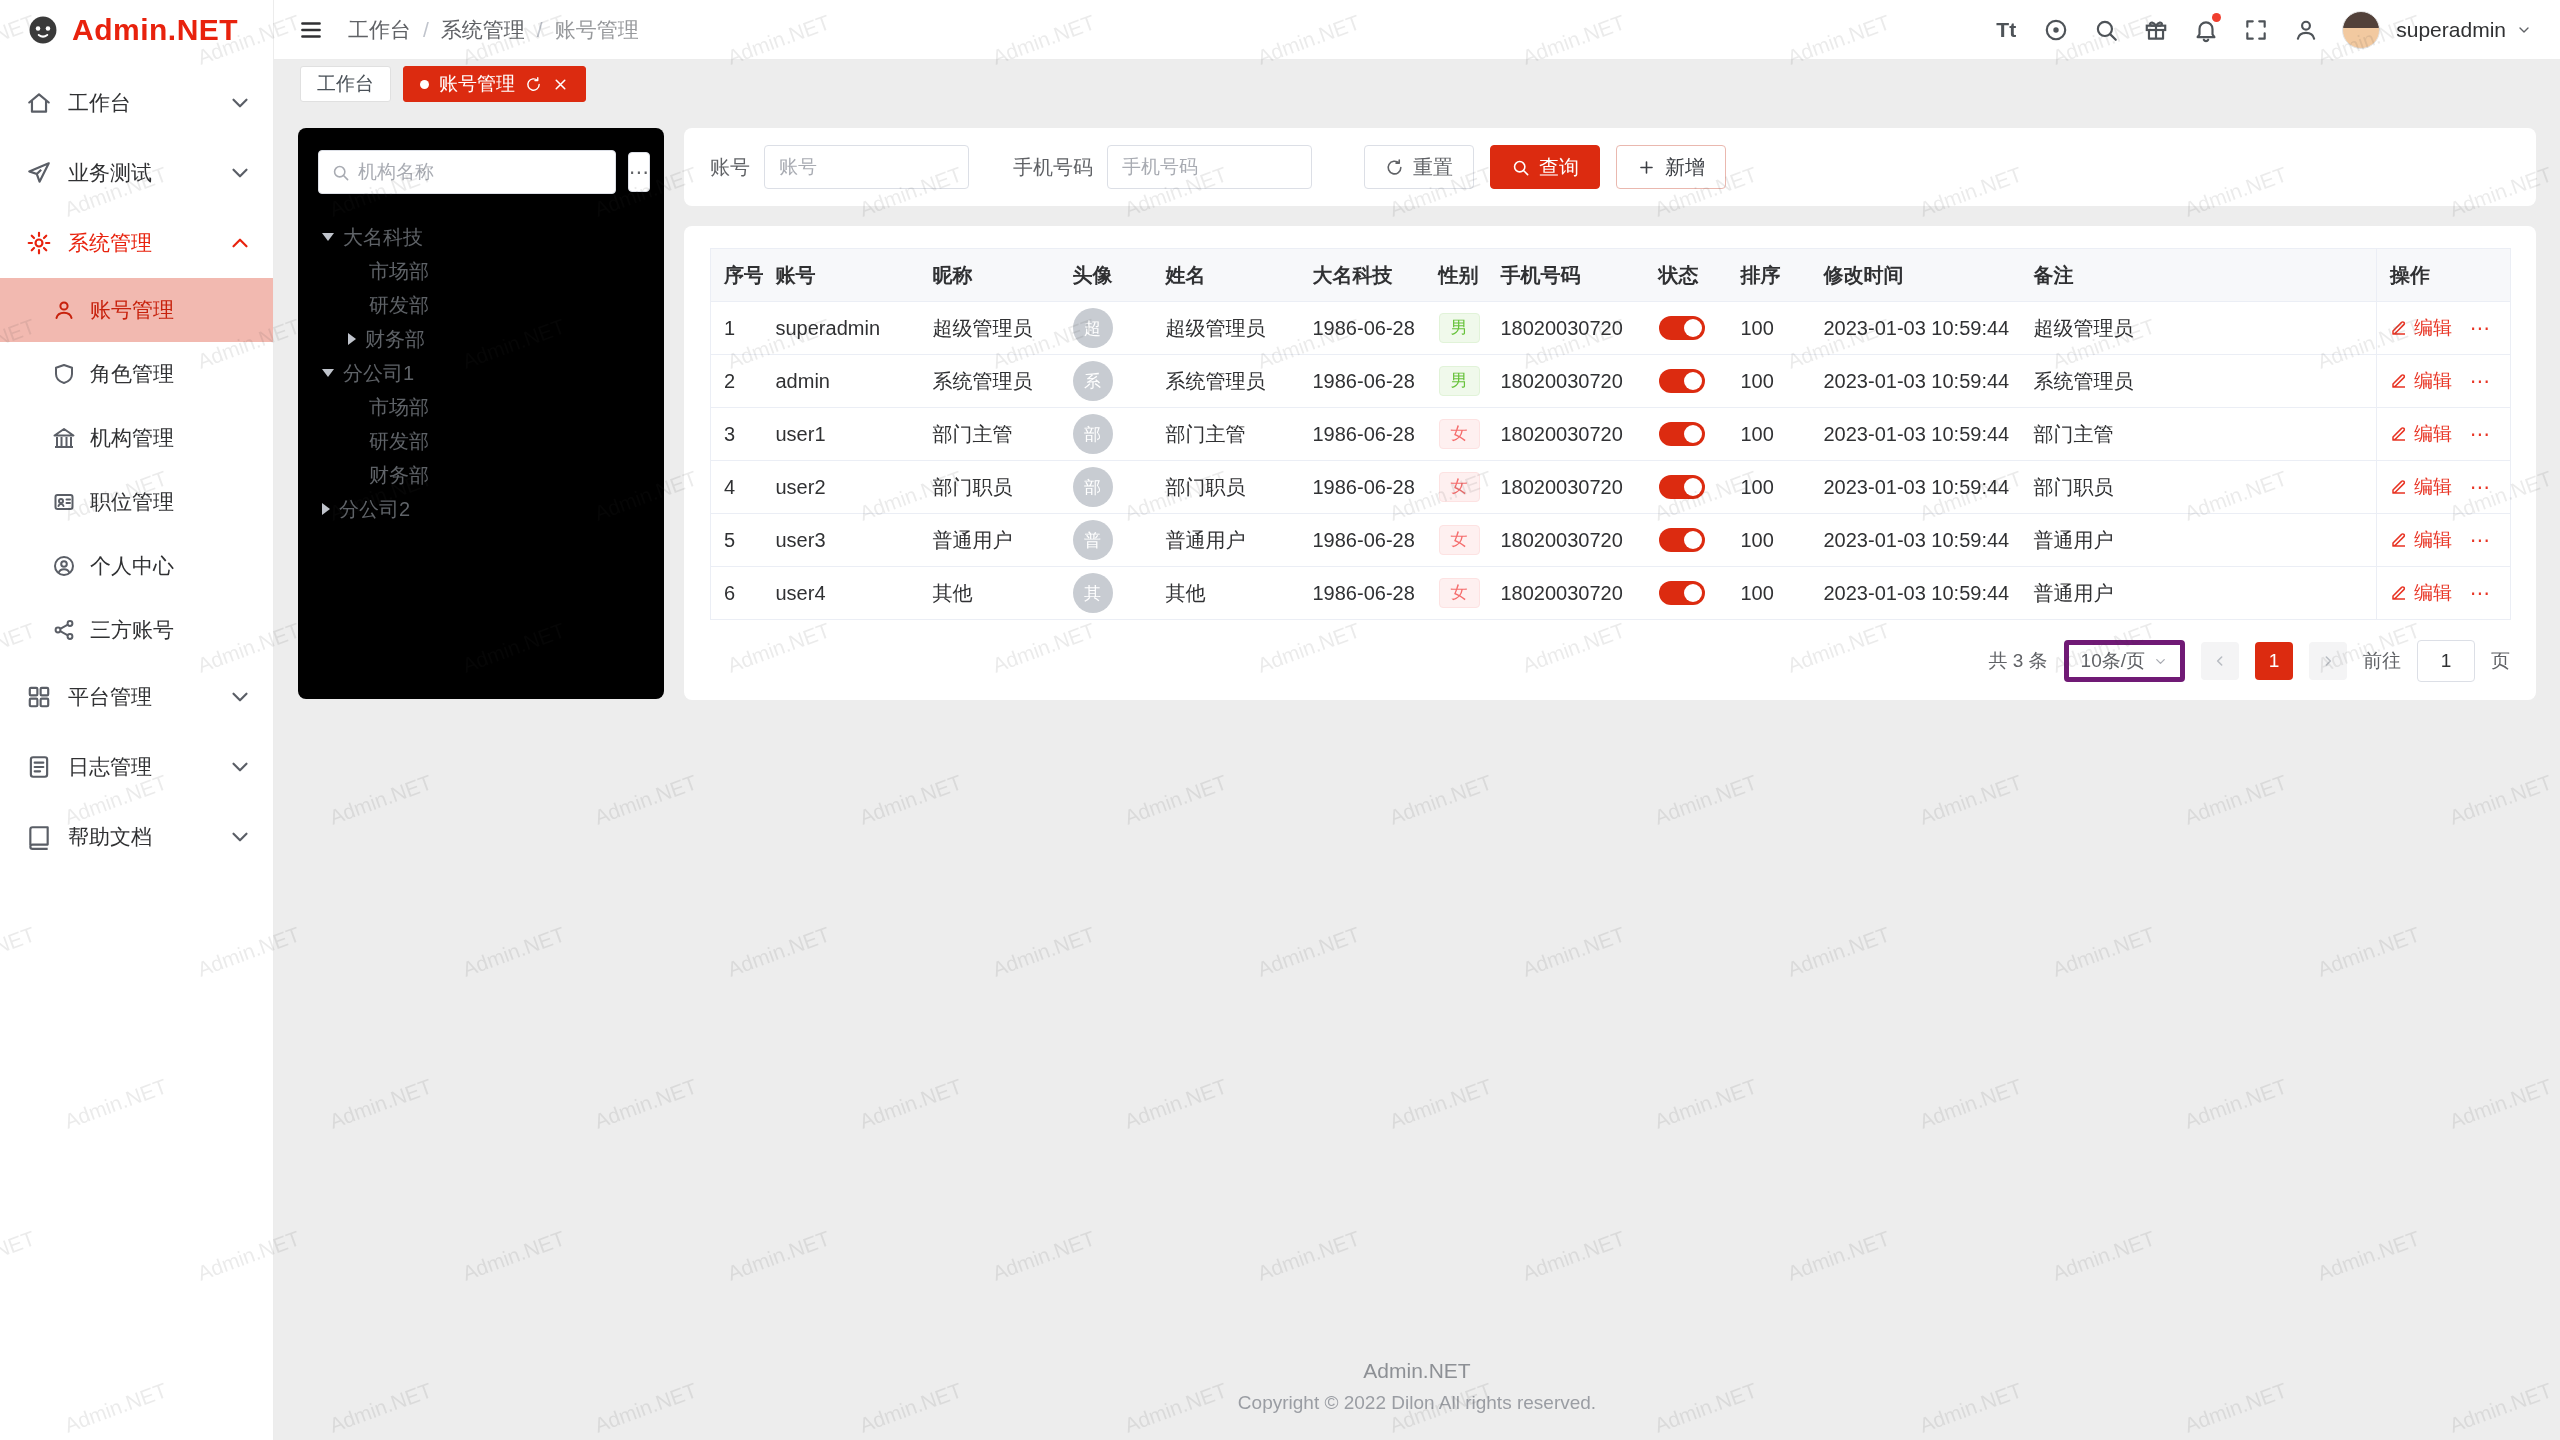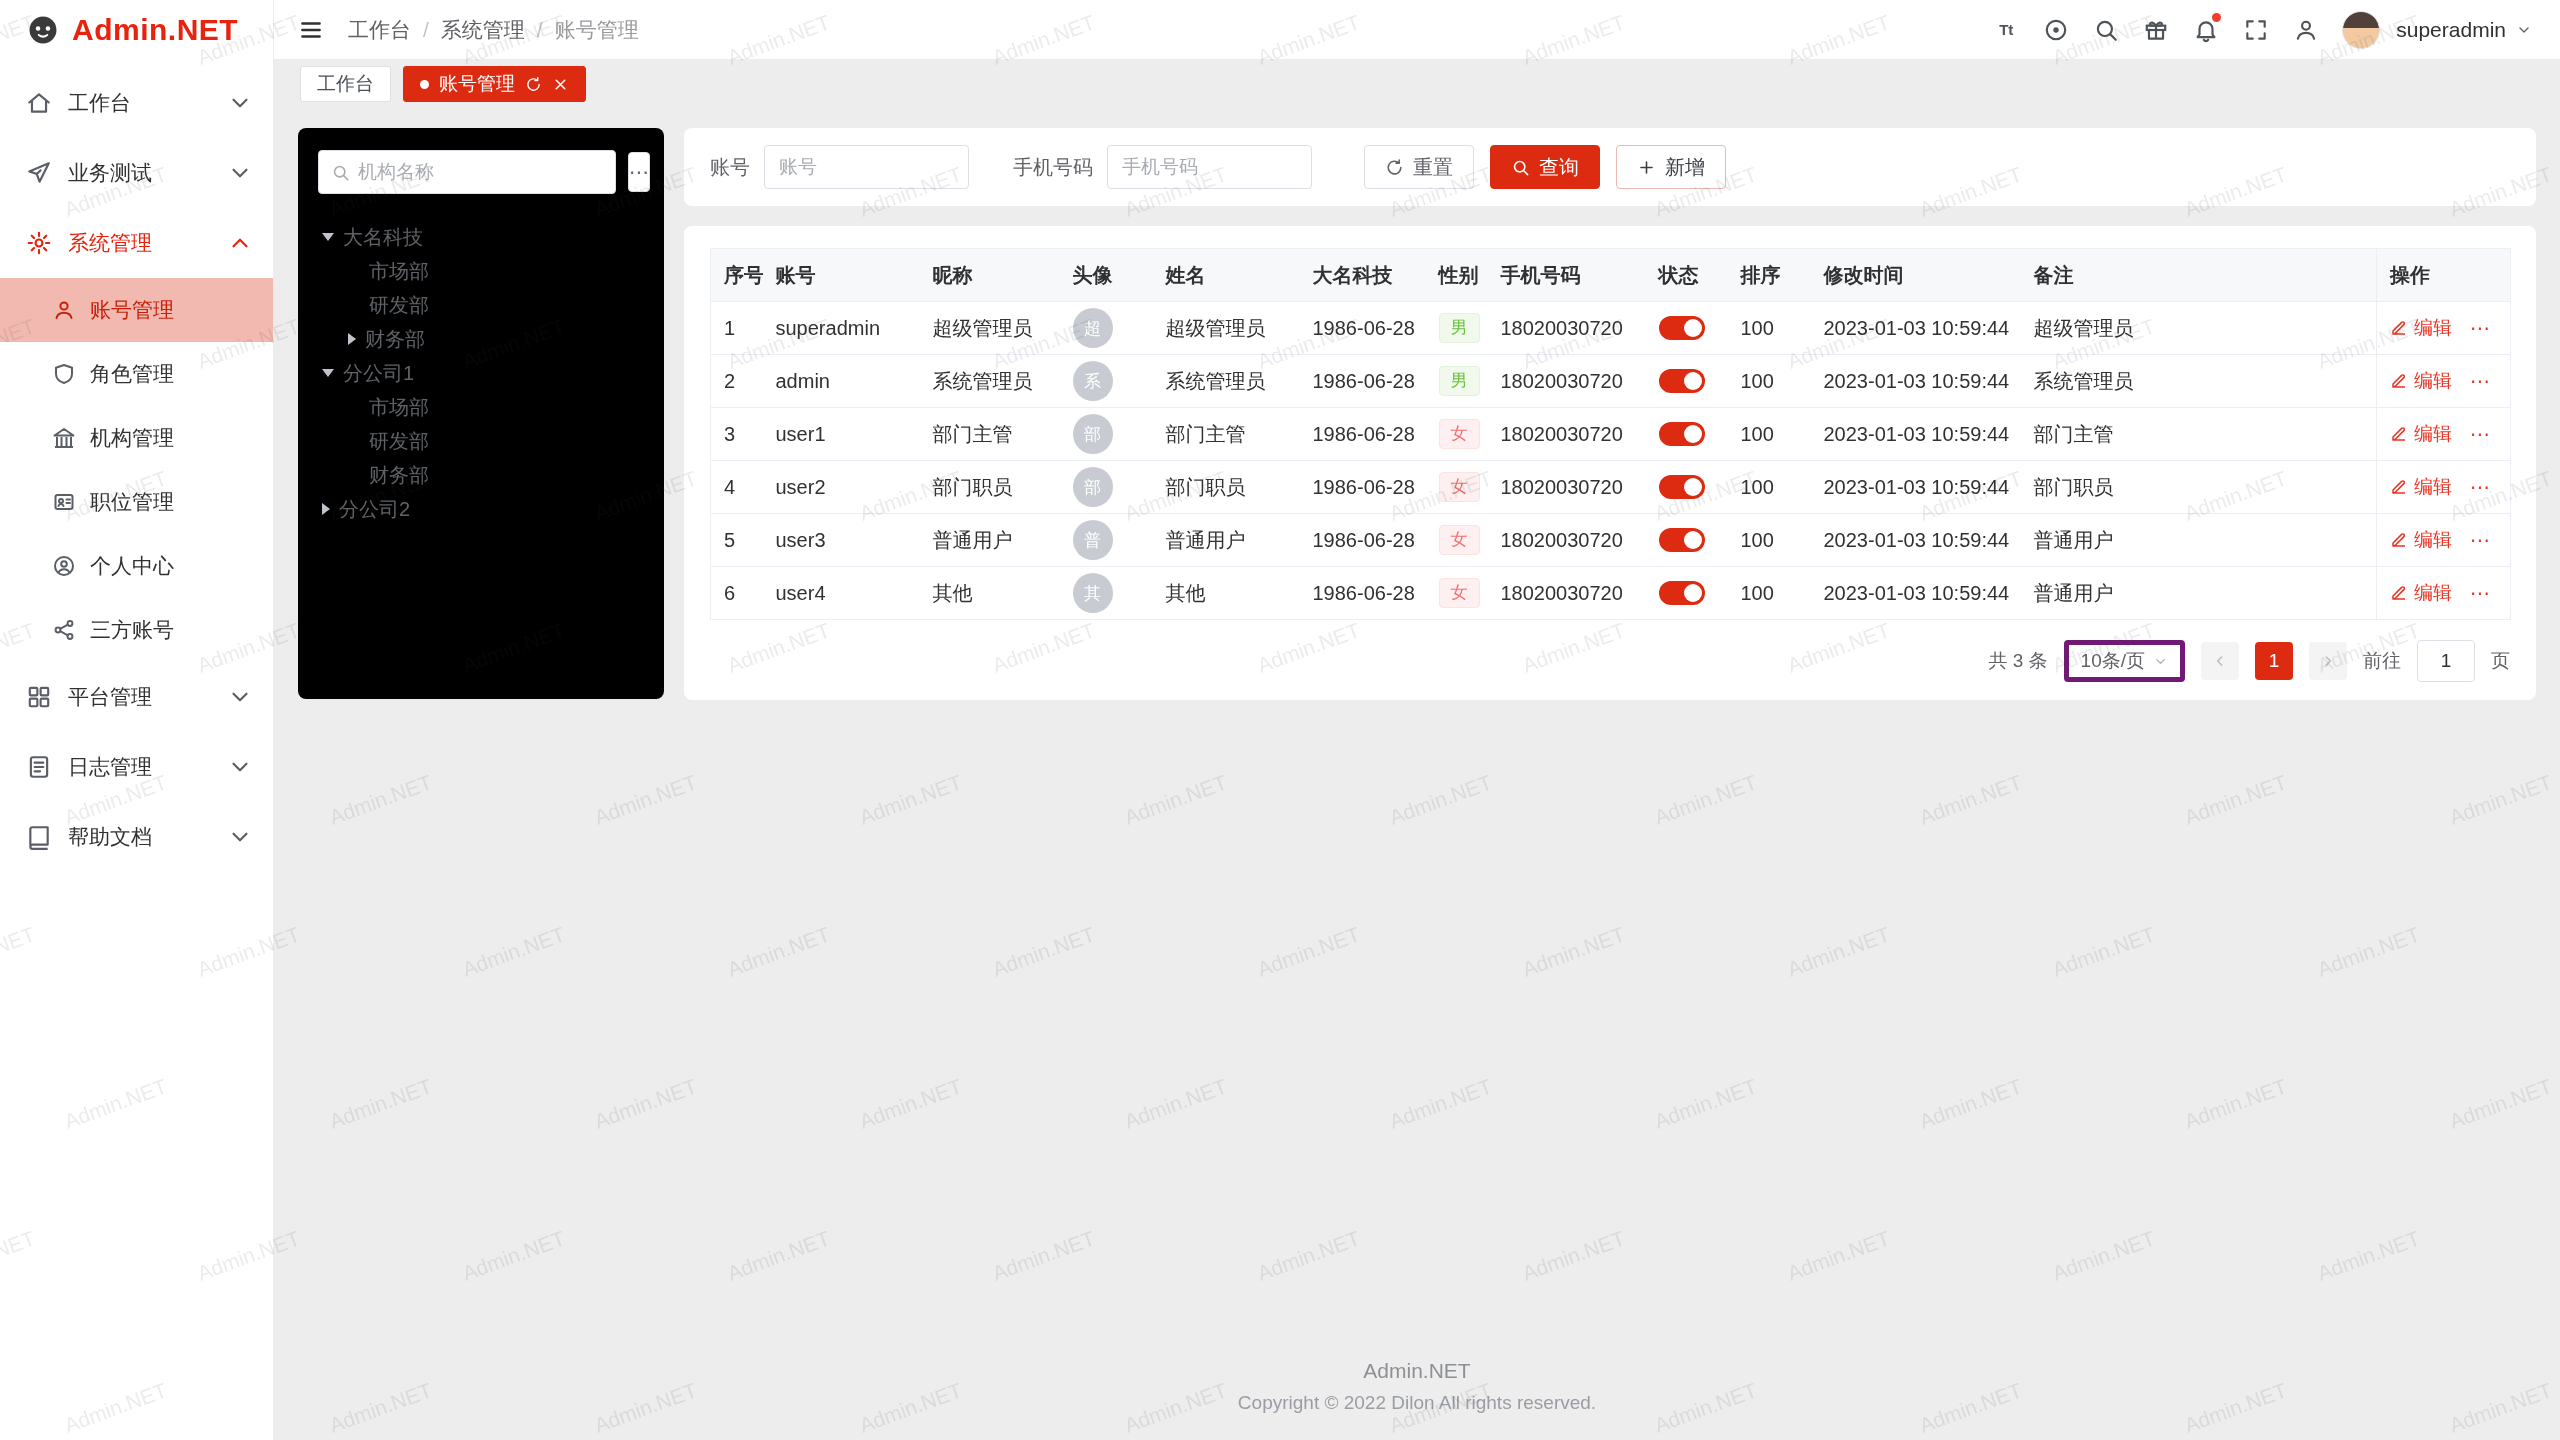--- a/index.html
+++ b/index.html
@@ -33,21 +33,21 @@
   .main { flex: 1; display: flex; flex-direction: column; min-width: 0; }
 
   .topbar { height: 60px; background: #fff; display: flex; align-items: center; padding: 0 28px 0 24px; border-bottom: 1px solid #ececec; }
   .hamburger { width: 26px; height: 26px; color: #303133; margin-right: 24px; cursor: pointer; }
   .crumbs { display: flex; align-items: center; gap: 12px; font-size: 21px; color: #606266; }
   .crumb-sep { color: #c0c4cc; }
   .crumb.last { color: #97999c; }
   .top-right { margin-left: auto; display: flex; align-items: center; gap: 6px; }
   .tool { width: 44px; height: 44px; display: flex; align-items: center; justify-content: center; cursor: pointer; position: relative; }
   .tool .ic { width: 26px; height: 26px; color: #4e5358; }
-  .tt { font-size: 15px; font-weight: bold; color: #4e5358; }
+  .tt { font-size: 21px; font-weight: bold; color: #4e5358; }
   .badge-dot { position: absolute; top: 5px; right: 7px; width: 9px; height: 9px; border-radius: 50%; background: #f03e2e; }
   .avatar { width: 38px; height: 38px; border-radius: 50%; margin-left: 8px; cursor: pointer;
     background: linear-gradient(180deg, #52413a 0%, #52413a 44%, #f2c9a0 44%); border: 1px solid #e3e3e3; }
   .uname { font-size: 21px; color: #303133; margin-left: 10px; cursor: pointer; }
   .uname-chev { width: 16px; height: 16px; color: #606266; margin-left: 4px; cursor: pointer; }
 
   
   .tagsbar { height: 48px; display: flex; align-items: center; gap: 12px; padding: 0 26px; }
   .tag-item { height: 36px; display: inline-flex; align-items: center; gap: 10px; padding: 0 16px; background: #fff;
     border: 1px solid #e0e0e0; border-radius: 3px; font-size: 19px; color: #495057; cursor: pointer; }

